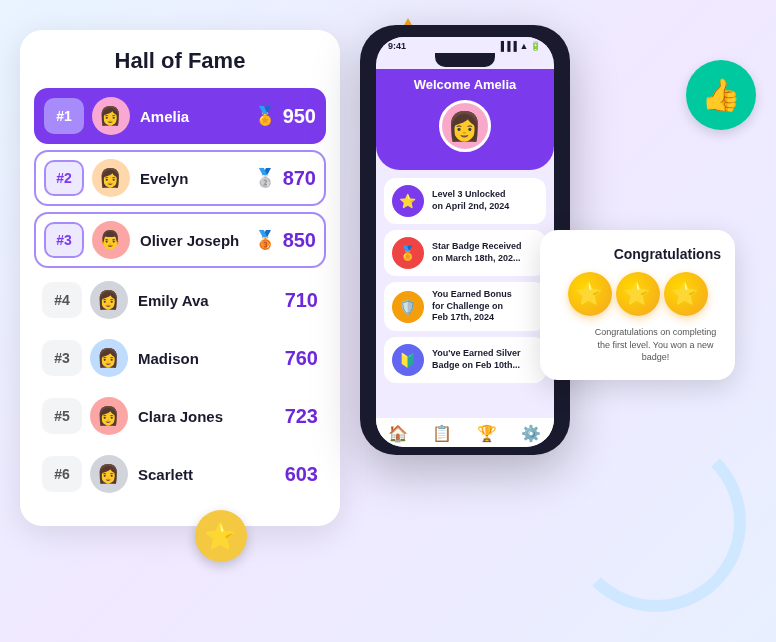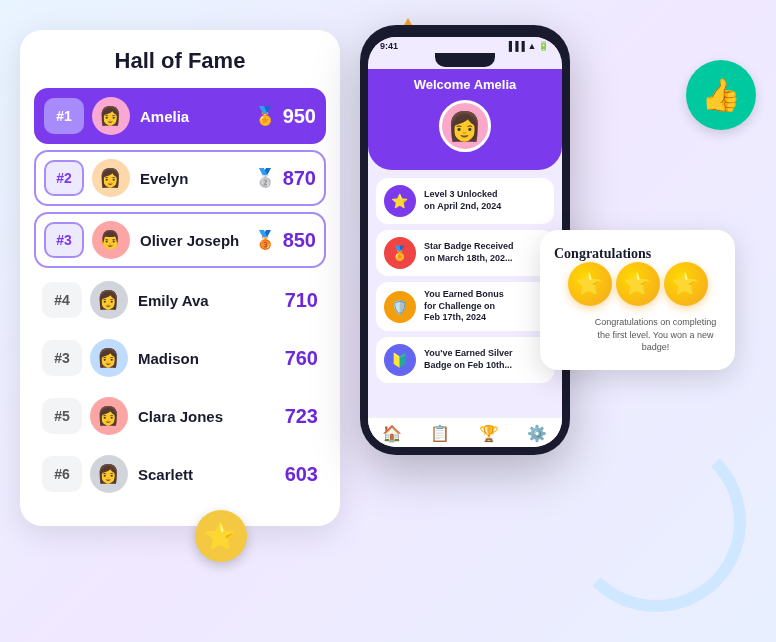--- a/index.html
+++ b/index.html
@@ -152,21 +152,21 @@
 
     
     .phone-mockup {
       position: absolute;
       top: 25px;
       left: 360px;
       width: 210px;
       height: 430px;
       background: #1a1a2e;
       border-radius: 36px;
-      padding: 12px 8px 8px;
+      padding: 12px 16px 8px;
       box-shadow: 0 16px 48px rgba(0,0,0,0.25);
       z-index: 15;
     }
     .phone-screen {
       width: 100%;
       height: 100%;
       background: #f0ebff;
       border-radius: 28px;
       overflow: hidden;
       display: flex;
@@ -262,23 +262,22 @@
       background: white;
       border-radius: 18px;
       padding: 16px 14px;
       box-shadow: 0 8px 28px rgba(0,0,0,0.15);
       z-index: 25;
     }
     .congrats-title {
       font-weight: 800;
       font-size: 14px;
       color: #1a1a2e;
-      text-align: left;
-      margin-bottom: 0;
-      font-family: Liberation Serif, serif;
+      text-align: right;
+      margin-bottom: 10px;
     }
     .stars-row {
       display: flex;
       justify-content: center;
       gap: 4px;
       margin-bottom: 10px;
     }
     .star-coin {
       width: 44px;
       height: 44px;

